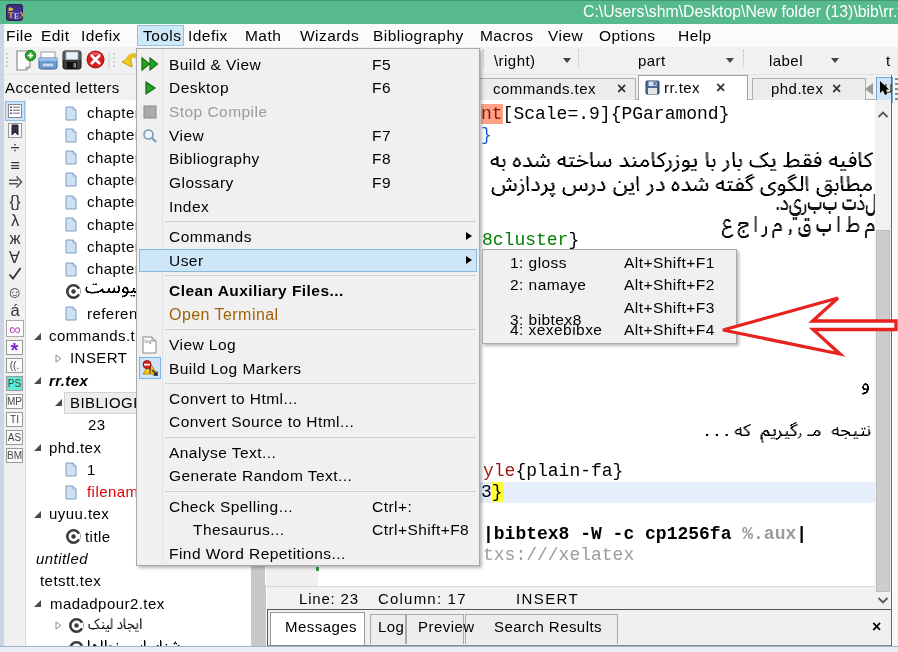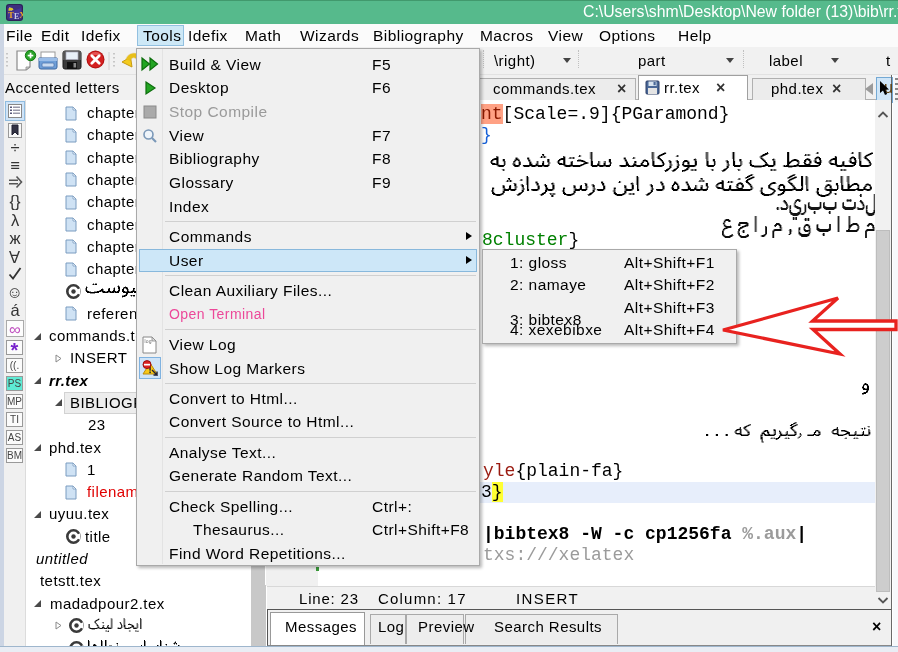--- a/index.html
+++ b/index.html
@@ -402,30 +402,30 @@
     <div class="abs" style="left:169px;top:171.1px;height:23.7px;line-height:23.7px;font-size:15.5px;color:#000;z-index:13;">Glossary</div>
     <div class="abs" style="left:372px;top:171.1px;height:23.7px;line-height:23.7px;font-size:15.5px;color:#000;z-index:13;">F9</div>
     <div class="abs" style="left:169px;top:194.79999999999998px;height:23.7px;line-height:23.7px;font-size:15.5px;color:#000;z-index:13;">Index</div>
     <div class="abs" style="left:165px;top:221.19999999999996px;width:311px;height:1px;background:#d0d0d0;z-index:12;"></div>
     <div class="abs" style="left:169px;top:224.99999999999997px;height:23.7px;line-height:23.7px;font-size:15.5px;color:#000;z-index:13;">Commands</div>
     <div class="abs" style="left:466px;top:232.34999999999997px;width:0;height:0;border-top:4.5px solid transparent;border-bottom:4.5px solid transparent;border-left:6px solid #000;z-index:13;"></div>
     <div class="abs" style="left:139px;top:249.19999999999996px;width:338px;height:22.7px;background:#cde7f8;border:1px solid #88b8dc;z-index:12;"></div>
     <div class="abs" style="left:169px;top:248.69999999999996px;height:23.7px;line-height:23.7px;font-size:15.5px;color:#000;z-index:13;">User</div>
     <div class="abs" style="left:466px;top:256.04999999999995px;width:0;height:0;border-top:4.5px solid transparent;border-bottom:4.5px solid transparent;border-left:6px solid #000;z-index:13;"></div>
     <div class="abs" style="left:165px;top:275.09999999999997px;width:311px;height:1px;background:#d0d0d0;z-index:12;"></div>
-    <div class="abs" style="left:169px;top:278.9px;height:23.7px;line-height:23.7px;font-size:15.5px;color:#000;z-index:13;">Clean Auxiliary Files...</div>
-    <div class="abs" style="left:169px;top:302.59999999999997px;height:23.7px;line-height:23.7px;font-size:14px;color:#ec4899;z-index:13;">Open Terminal</div>
+    <div class="abs" style="left:169px;top:278.9px;height:23.7px;line-height:23.7px;font-size:15.5px;color:#000;z-index:13;font-weight:bold;">Clean Auxiliary Files...</div>
+    <div class="abs" style="left:169px;top:302.59999999999997px;height:23.7px;line-height:23.7px;font-size:16px;color:#a16207;z-index:13;">Open Terminal</div>
     <div class="abs" style="left:165px;top:328.99999999999994px;width:311px;height:1px;background:#d0d0d0;z-index:12;"></div>
     <div class="abs" style="left:169px;top:332.79999999999995px;height:23.7px;line-height:23.7px;font-size:15.5px;color:#000;z-index:13;">View Log</div>
     <svg class="abs" style="left:142px;top:335.65px;z-index:13;" width="15" height="18" viewBox="0 0 15 18">
       <path d="M1 1 h9 l4 4 v12 h-13 z" fill="#fff" stroke="#888"></path>
       <path d="M10 1 l4 4 h-4 z" fill="#ddd" stroke="#888" stroke-width="0.8"></path>
       <text x="2.5" y="7" font-size="4.5" fill="#555" font-family="sans-serif">log</text>
     </svg>
-    <div class="abs" style="left:169px;top:356.49999999999994px;height:23.7px;line-height:23.7px;font-size:15.5px;color:#000;z-index:13;">Show Log Markers</div>
+    <div class="abs" style="left:169px;top:356.49999999999994px;height:23.7px;line-height:23.7px;font-size:15.5px;color:#000;z-index:13;">Build Log Markers</div>
     <div class="abs" style="left:139px;top:357.34999999999997px;width:22px;height:22px;background:#cfe4f8;border:1px solid #7fb2e0;z-index:13;"></div>
     <svg class="abs" style="left:142px;top:360.34999999999997px;z-index:14;" width="17" height="16" viewBox="0 0 17 16">
       <path d="M8 3 L15 14 L1 14 Z" fill="#f8c818" stroke="#b88a10"></path>
       <rect x="7.3" y="7" width="1.6" height="3.6" fill="#333"></rect>
       <rect x="7.3" y="11.5" width="1.6" height="1.6" fill="#333"></rect>
       <circle cx="5" cy="4.6" r="4" fill="#dd2222" stroke="#991111"></circle>
       <rect x="2" y="3.8" width="6" height="1.7" fill="#fff"></rect>
       <path d="M10 10 L15 15 L15 11.5 M15 15 L11.5 15" stroke="#223" stroke-width="1.4" fill="none"></path>
     </svg>
     <div class="abs" style="left:165px;top:382.8999999999999px;width:311px;height:1px;background:#d0d0d0;z-index:12;"></div>

